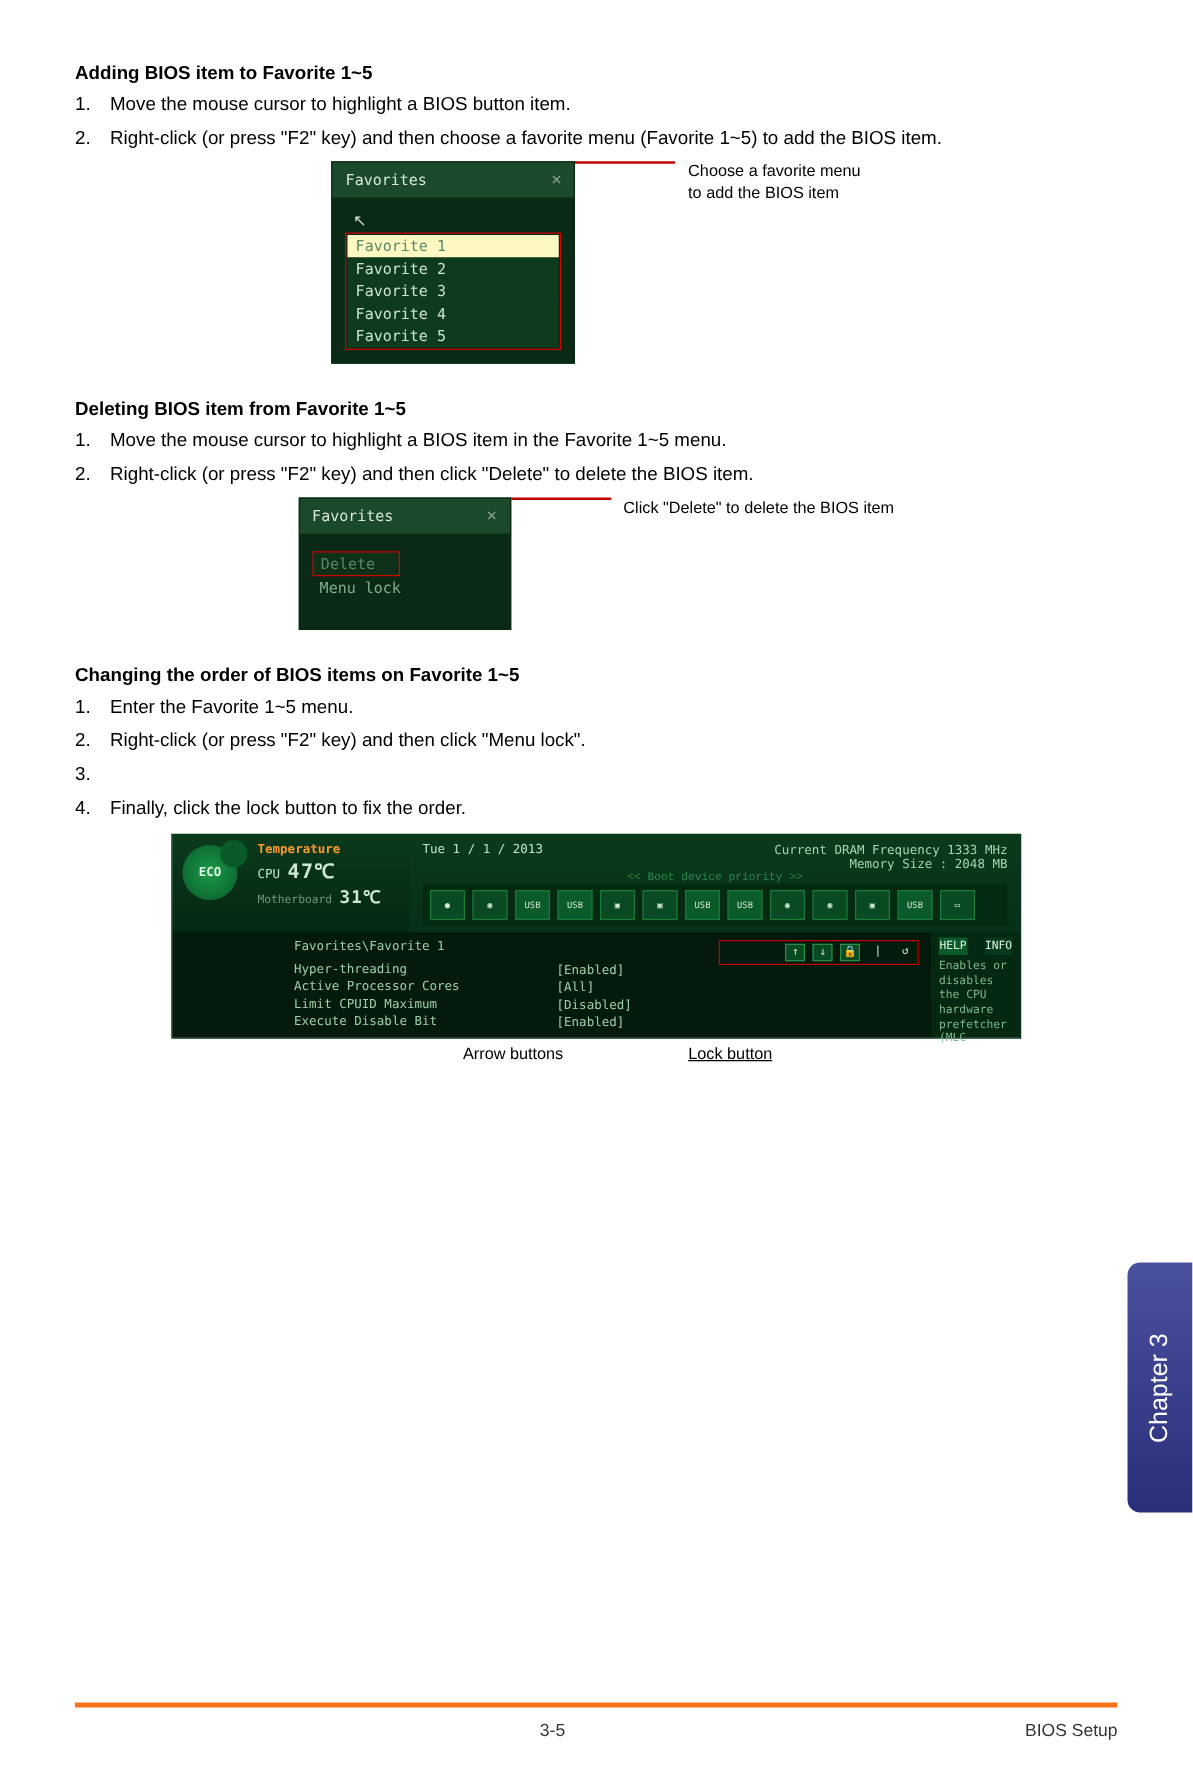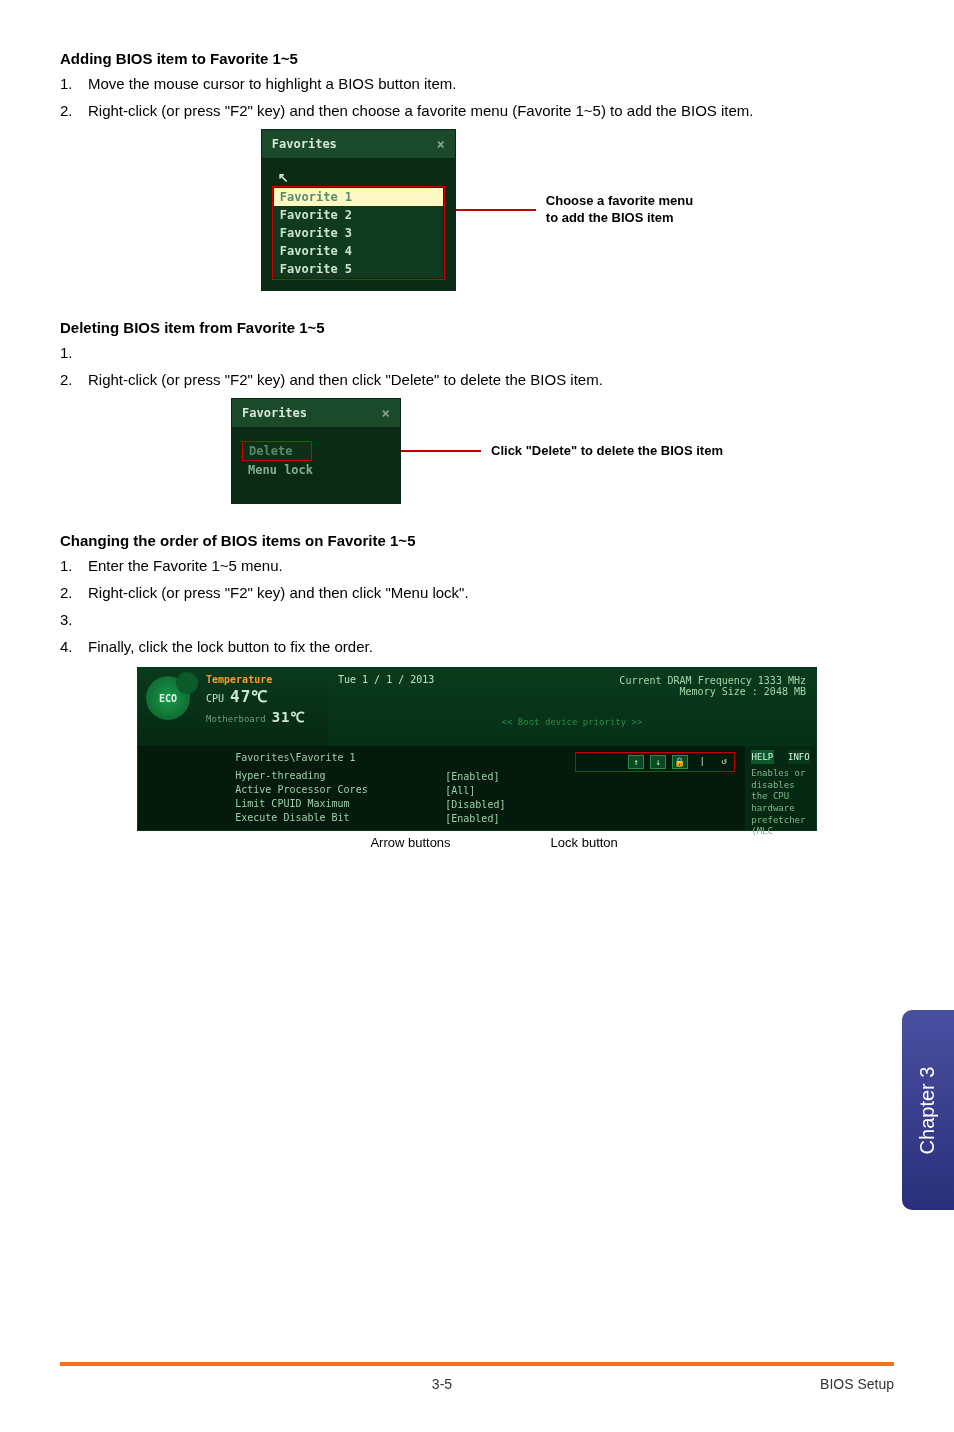--- a/index.html
+++ b/index.html
@@ -26,23 +26,21 @@
     margin-bottom: 6px;
     line-height: 1.4;
   }
   .numlist .num {
     width: 28px;
     flex-shrink: 0;
   }
   .fig-row {
     display: flex;
     justify-content: center;
-    align-items: center;
     margin: 8px 0 28px 0;
-    font-weight: bold;
   }
   .favorites-popup {
     background: #0b2a16;
     width: 195px;
     padding: 0;
     border: 1px solid #0b2a16;
   }
   .popup-header {
     background: #1a4a2a;
     color: #d8e8d8;
@@ -143,21 +141,21 @@
   .cpu-label { color: #bfe4c6; font-size: 10px; }
   .mb-label { color: #6a9a7a; font-size: 9px; }
   .temp-val { font-size: 16px; color: #cfe8d2; font-weight: bold; letter-spacing: 1px;}
   .bios-right {
     flex: 1;
     padding: 6px 10px;
     background: linear-gradient(#0a3a1c, #063018);
   }
   .date-row { color: #bfe4c6; font-size: 10px; margin-bottom: 2px; }
   .dram-row { color: #9fd8aa; font-size: 10px; text-align: right; margin-top:-12px;}
-  .boot-label { color: #2a8a4a; font-size: 9px; text-align: center; margin: 20px 0; }
+  .boot-label { color: #2a8a4a; font-size: 9px; text-align: center; margin: 0 0; font-family: Liberation Mono, monospace; }
   .device-row {
     display: flex;
     gap: 6px;
     justify-content: flex-start;
     align-items: center;
     background: #052a12;
     padding: 4px 6px;
     height: 34px;
   }
   .dev-icon {
@@ -225,21 +223,21 @@
     color:#dff5e4;
   }
   .help-text { color:#7fb88a; font-size:9px; line-height:1.3;}
   .arrows-labels {
     display:flex;
     width: 680px;
     margin: 4px auto 0 auto;
     font-size: 13px;
   }
   .arrows-labels .al1 { width: 52%; text-align:right; padding-right:40px;}
-  .arrows-labels .al2 { width: 48%; text-align:left; padding-left:60px;}
+  .arrows-labels .al2 { width: 48%; text-align:left; padding-left:60px;text-decoration:underline;}
 
   
   .chapter-tab {
     position: absolute;
     right: 0;
     top: 1010px;
     width: 52px;
     height: 200px;
     background: #3a3f8f;
     background: linear-gradient(#4a50a0, #2a2f7a);
@@ -304,20 +302,21 @@
   <div class="callout">
     <div>Choose a favorite menu</div>
     <div>to add the BIOS item</div>
   </div>
 </div>
 
 <div class="heading">Deleting BIOS item from Favorite 1~5</div>
 <ol class="numlist">
   <li>
       <span class="num">1.</span>
+      <span>Move the mouse cursor to highlight a BIOS item in the Favorite 1~5 menu.</span>
     </li>
   <li>
       <span class="num">2.</span>
       <span>Right-click (or press "F2" key) and then click "Delete" to delete the BIOS item.</span>
     </li>
 </ol>
 
 <div class="fig-row">
   <div class="favorites-popup" style="width:170px">
     <div class="popup-header">

